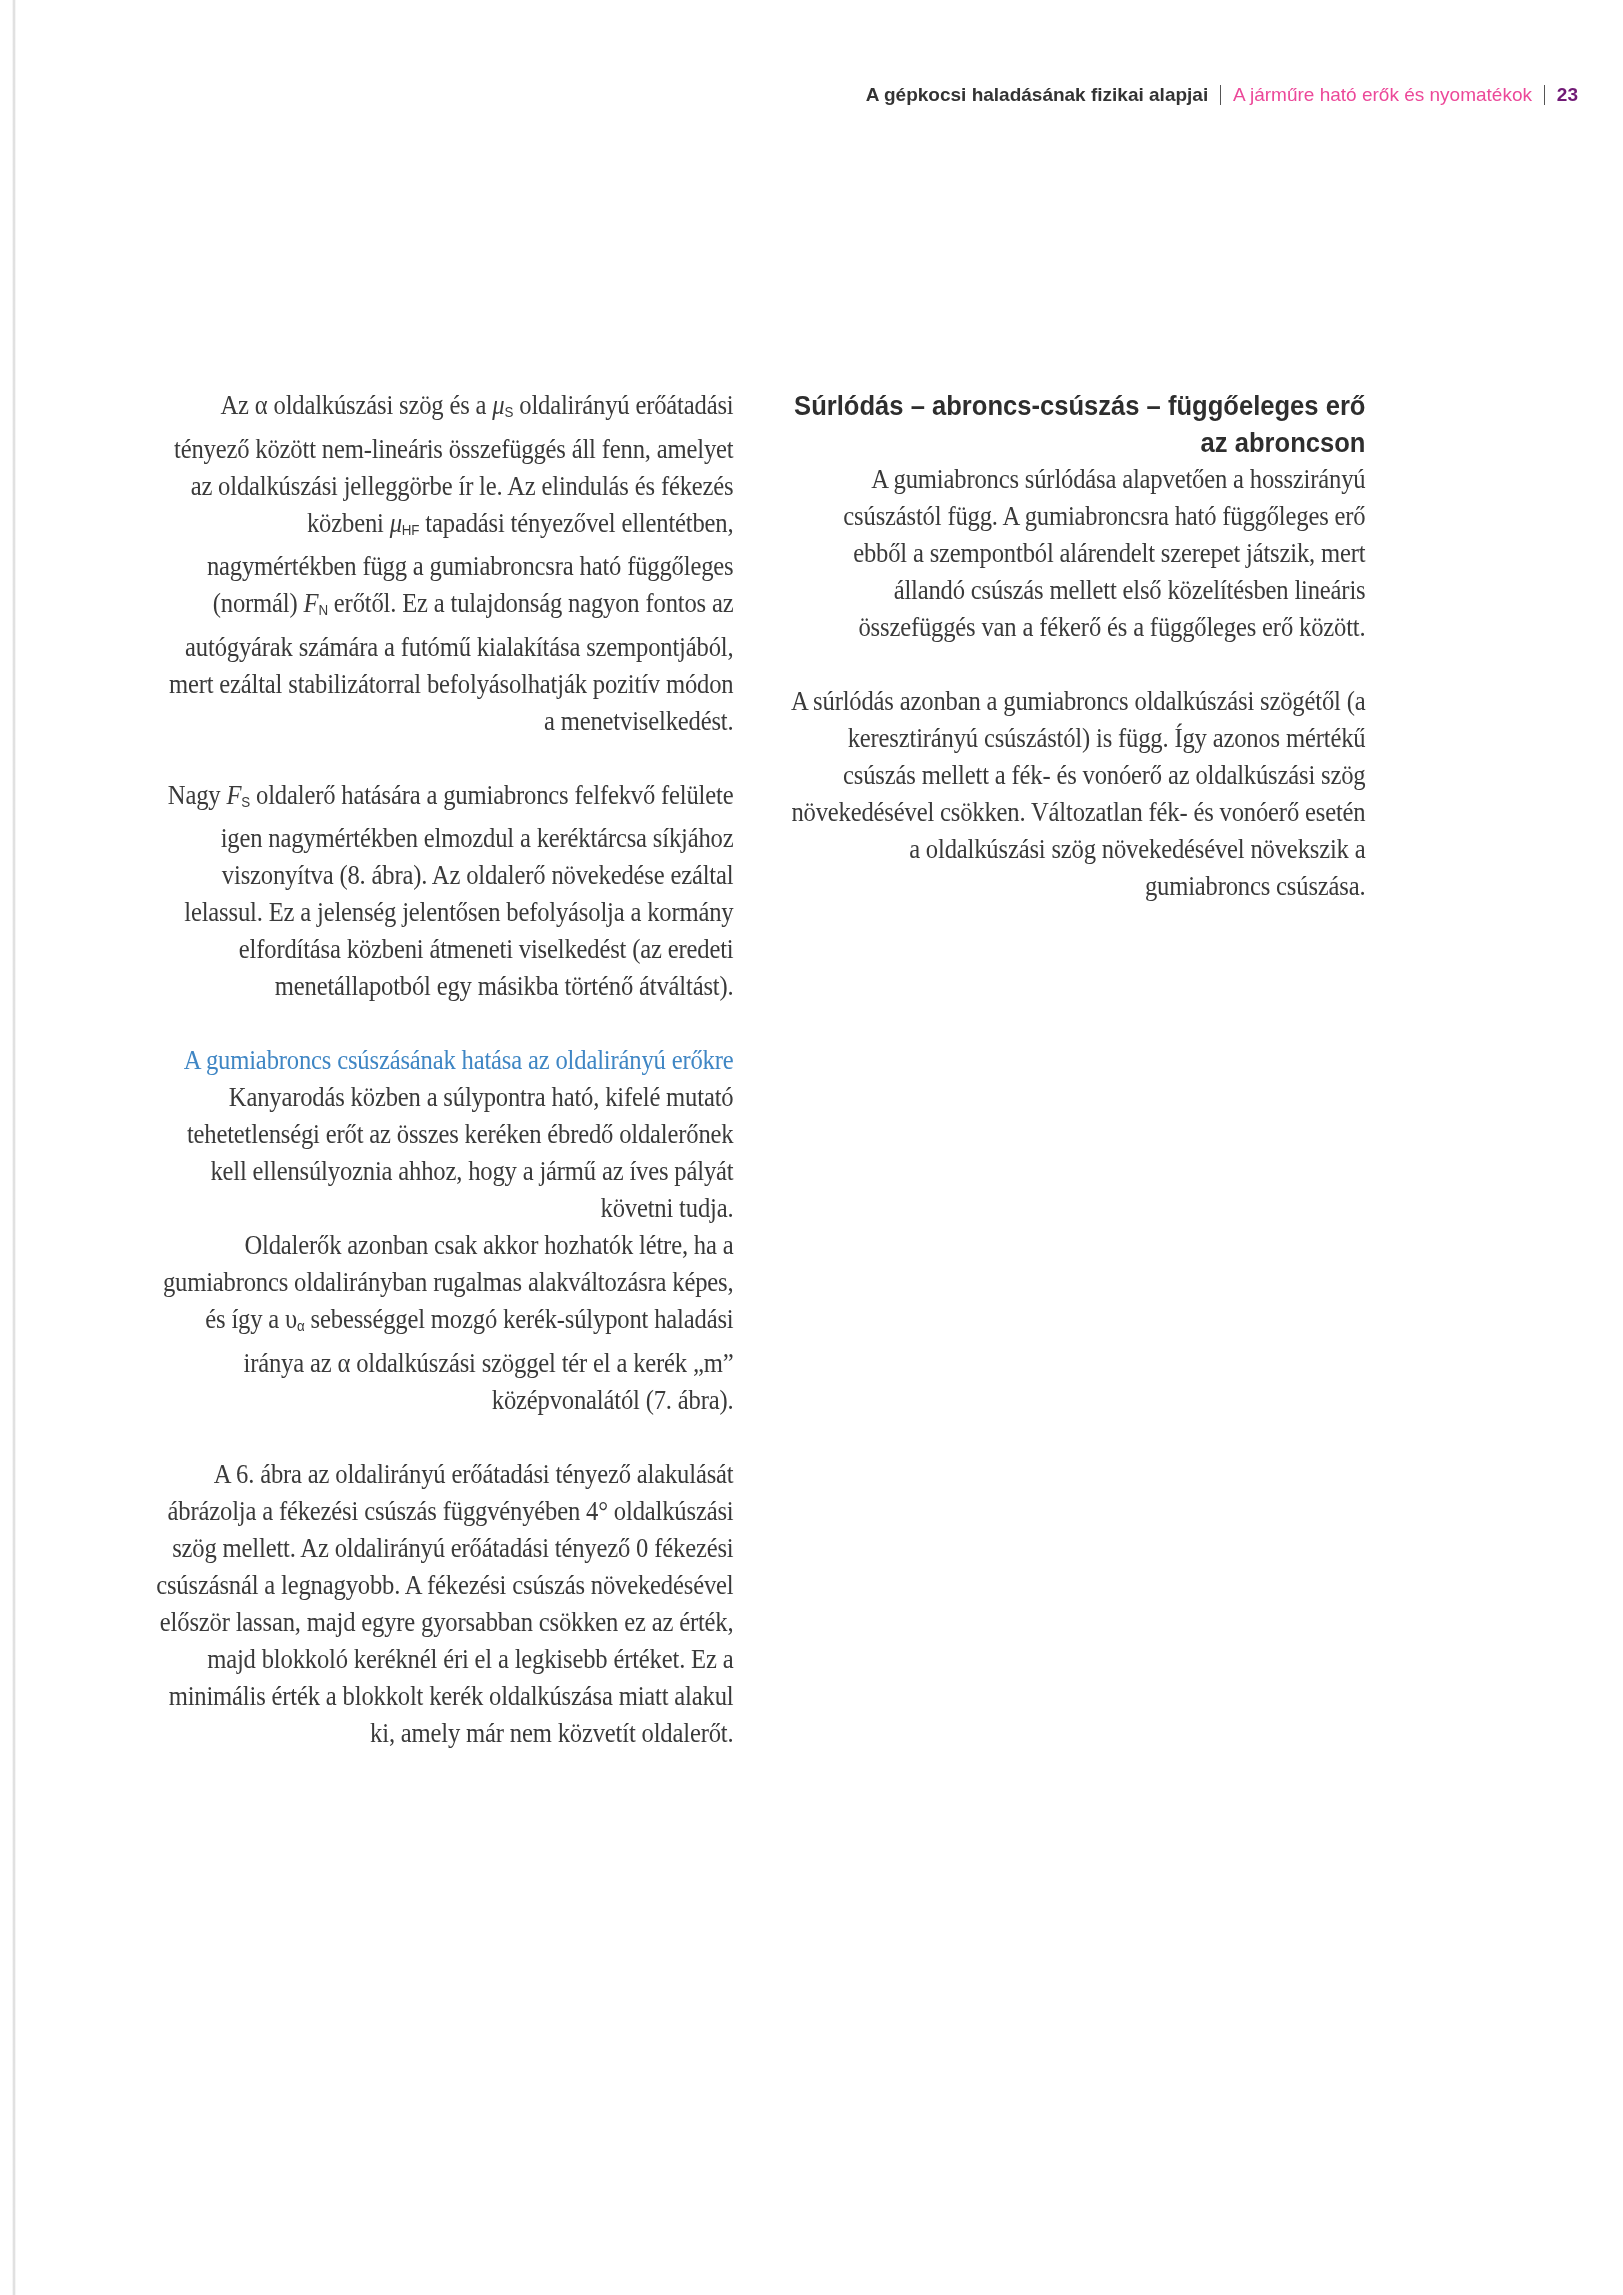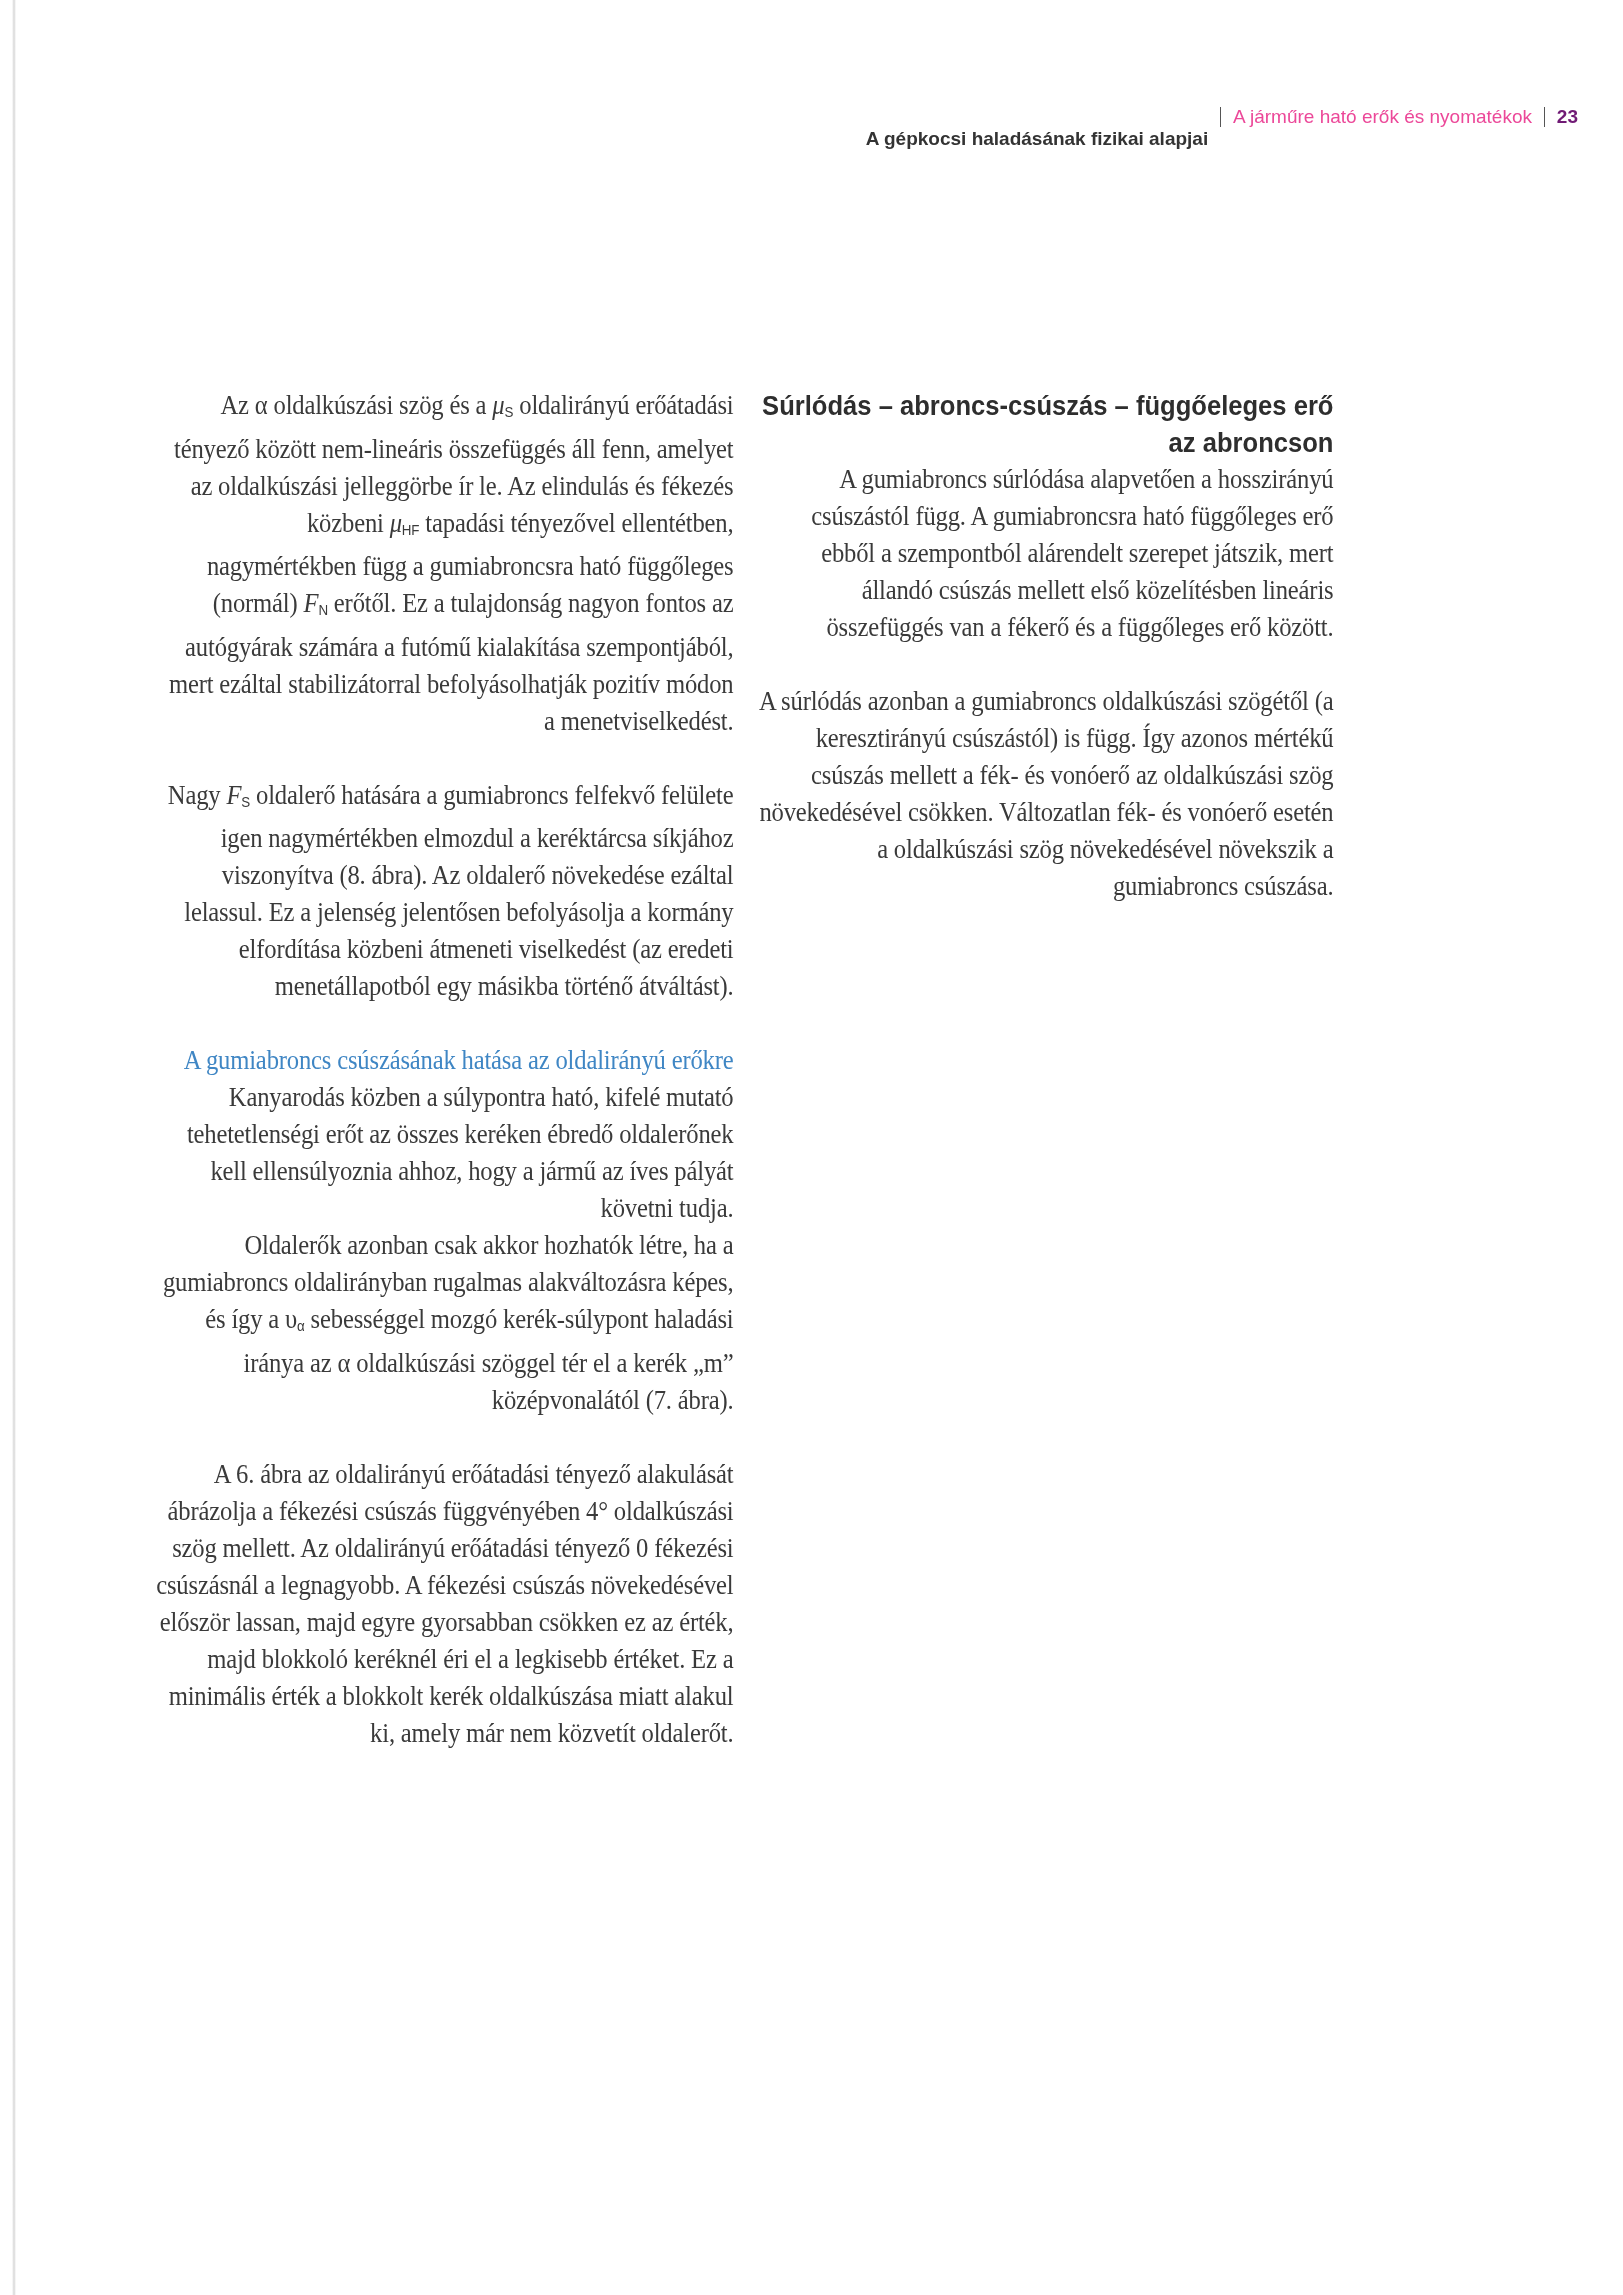--- a/index.html
+++ b/index.html
@@ -11,33 +11,33 @@
   .binding-edge {
     position: absolute; left: 11.8px; top: 0; width: 3.9px; height: 2295px;
     background: linear-gradient(to right, rgba(0,0,0,0) 0%, rgba(140,140,140,0.35) 50%, rgba(0,0,0,0) 100%);
   }
   .running-head {
     position: absolute; top: 84px; right: 45px;
     font-family: "Liberation Sans", "DejaVu Sans", sans-serif;
     font-size: 19px; color: #444;
     display: flex; align-items: center; white-space: nowrap;
   }
-  .running-head .chapter { font-weight: bold; color: #333; margin-top: 44px; }
+  .running-head .chapter { font-weight: bold; color: #333; }
   .running-head .section { color: #ec4899; }
   .running-head .sep {
     display: inline-block; width: 1.3px; height: 19.6px; background: #555;
     margin: 0 11.8px;
   }
   .running-head .page-no { font-weight: bold; color: #701a75; }
 
   .column {
     position: absolute; top: 387px; width: 576px; text-align: right;
   }
   .col-left { left: 155px; }
-  .col-right { left: 755px; }
+  .col-right { left: 787px; }
 
   p.body {
     margin: 0; font-size: 26.5px; line-height: 37px;
     letter-spacing: -0.2px;
     transform: scaleX(0.93); transform-origin: left top;
     width: 622px;
   }
   p.indent { text-indent: 31px; }
 
   h2.bold-head {

